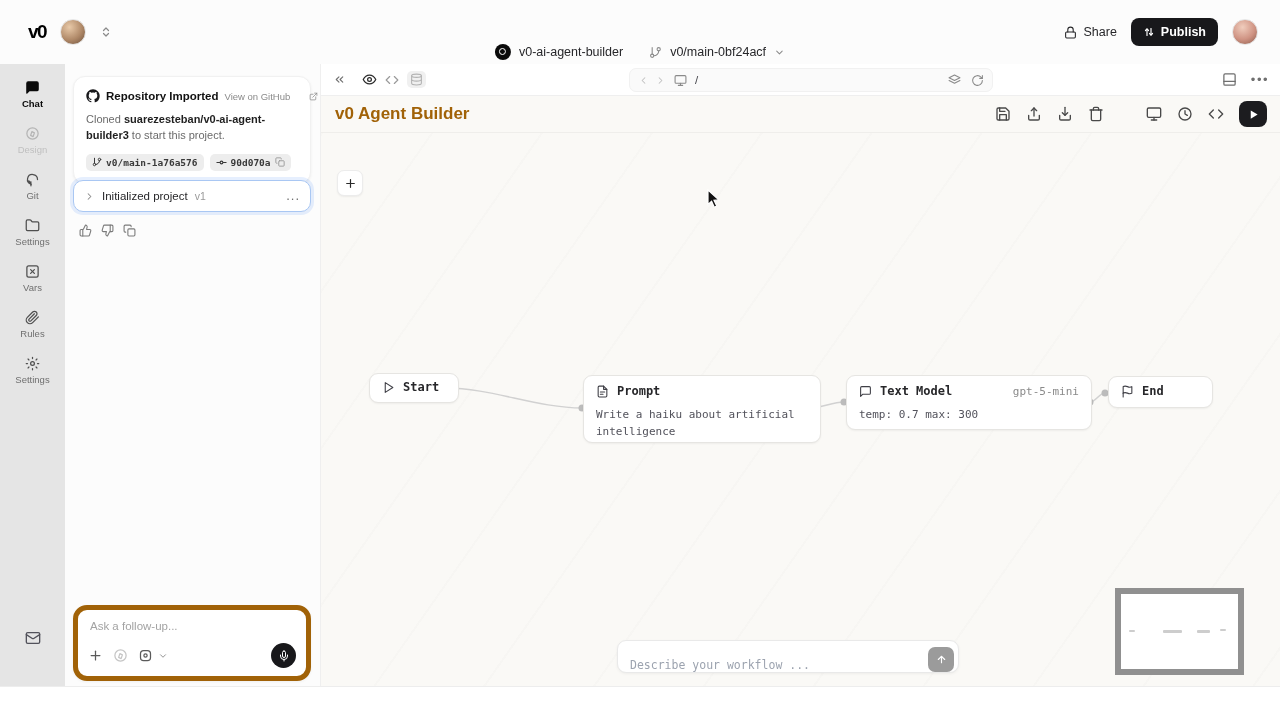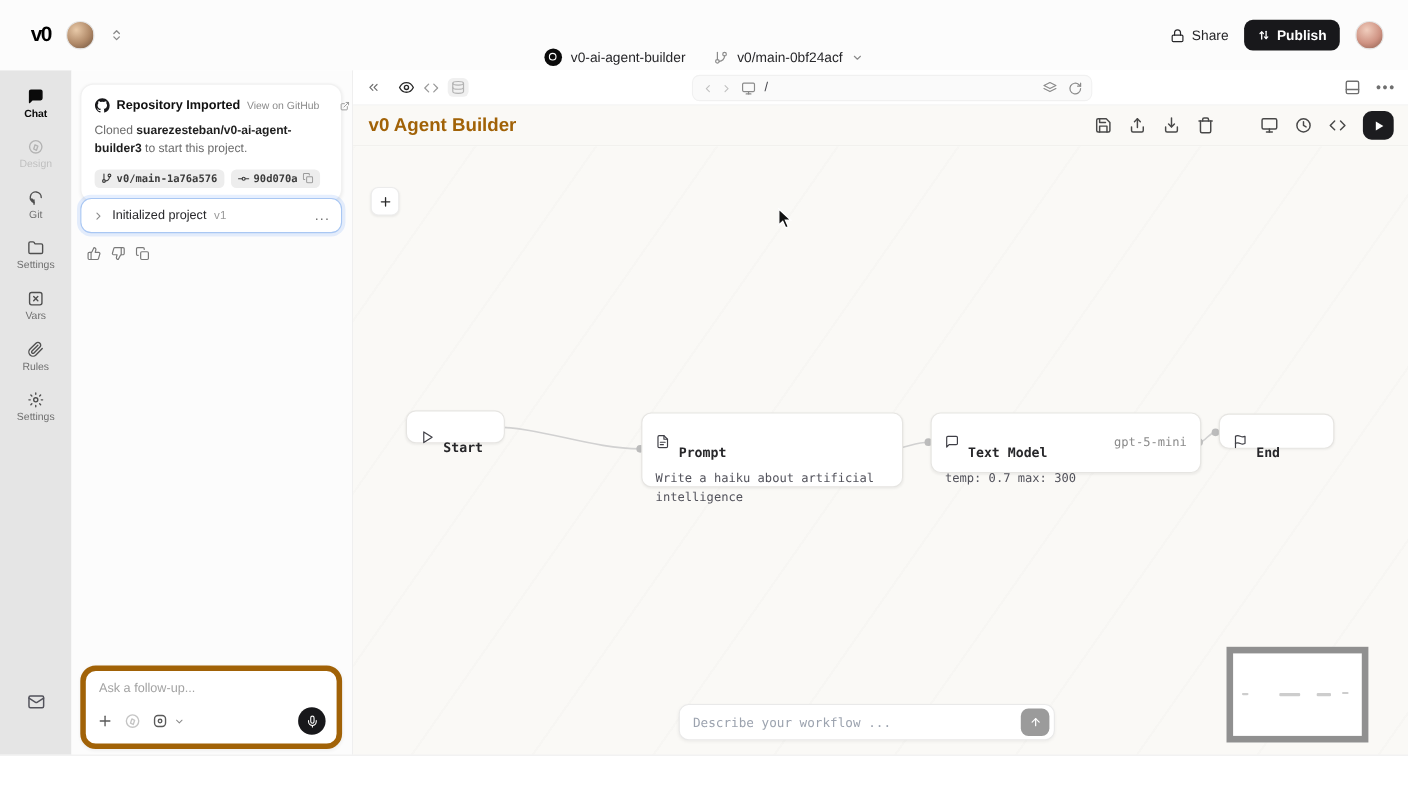--- a/index.html
+++ b/index.html
@@ -84,33 +84,33 @@
   .run-btn { width:28px; height:26px; border-radius:8px; background:#1c1c1f; color:#fff; border:none; display:flex; align-items:center; justify-content:center; cursor:pointer; }
 
   
   .canvas { position:absolute; left:0; top:69px; width:960px; height:553px; background:#faf9f6;
     background-image:repeating-linear-gradient(125deg, rgba(0,0,0,0.012) 0 2px, transparent 2px 90px); overflow:hidden; }
   .plus-btn { position:absolute; left:16px; top:37px; width:26px; height:26px; background:#fff; border:1px solid #ececec; border-radius:7px; box-shadow:0 1px 2px rgba(0,0,0,0.06); color:#2a2a2a; display:flex; align-items:center; justify-content:center; cursor:pointer; }
   .edges { position:absolute; left:0; top:0; width:960px; height:553px; pointer-events:none; }
 
   .node { position:absolute; background:#fff; border:1px solid #e6e5e2; border-radius:9px; box-shadow:0 1px 2px rgba(0,0,0,0.05); font-family:"DejaVu Sans Mono", monospace; cursor:pointer; }
   .node-head { display:flex; align-items:center; gap:8px; padding:8px 12px; }
-  .node-title { font-size:12px; font-weight:700; color:#27272a; white-space:nowrap;margin-top:20px; }
+  .node-title { font-size:12px; font-weight:700; color:#27272a; white-space:nowrap; }
   .node-badge { margin-left:auto; font-size:11px; color:#8a8a8a; white-space:nowrap; }
   .node-body { padding:0 12px 10px; font-size:11px; line-height:1.55; color:#52525b; }
   .node-ic { color:#3f3f46; }
 
   .node-start { left:48px; top:240px; width:90px; height:30px; }
   .node-start .node-head { padding:6px 12px; }
   .node-prompt { left:262px; top:242px; width:238px; height:68px; }
   .node-model { left:525px; top:242px; width:246px; height:55px; }
   .node-end { left:787px; top:243px; width:105px; height:32px; }
   .node-end .node-head { padding:7px 12px; }
 
-  .wf-input { position:absolute; left:296px; top:507px; width:342px; height:33px; background:#fff; border:1px solid #e9e9e9; border-radius:9px; box-shadow:0 1px 3px rgba(0,0,0,0.05); display:flex; align-items:center; padding:0 4px 0 12px; }
+  .wf-input { position:absolute; left:296px; top:507px; width:342px; height:33px; background:#fff; border:1px solid #e9e9e9; border-radius:9px; box-shadow:0 1px 3px rgba(0,0,0,0.05); display:flex; align-items:flex-end; padding:0 4px 0 12px; }
   .wf-placeholder { font-family:"DejaVu Sans Mono", monospace; font-size:11.5px; color:#9ca3af; flex:1; }
   .wf-send { width:26px; height:25px; border-radius:7px; background:#9b9b9b; color:#fff; border:none; display:flex; align-items:center; justify-content:center; cursor:pointer; }
 
   .minimap { position:absolute; left:794px; top:455px; width:129px; height:87px; background:#fff; border:6px solid #909090; }
   .mm-mark { position:absolute; background:#cdcdcd; border-radius:1px; }
 
   .cursor { position:absolute; left:386px; top:56px; }
 
   .bottom-line { position:absolute; left:0; top:686px; width:1280px; height:1px; background:#ededed; }
 </style>

